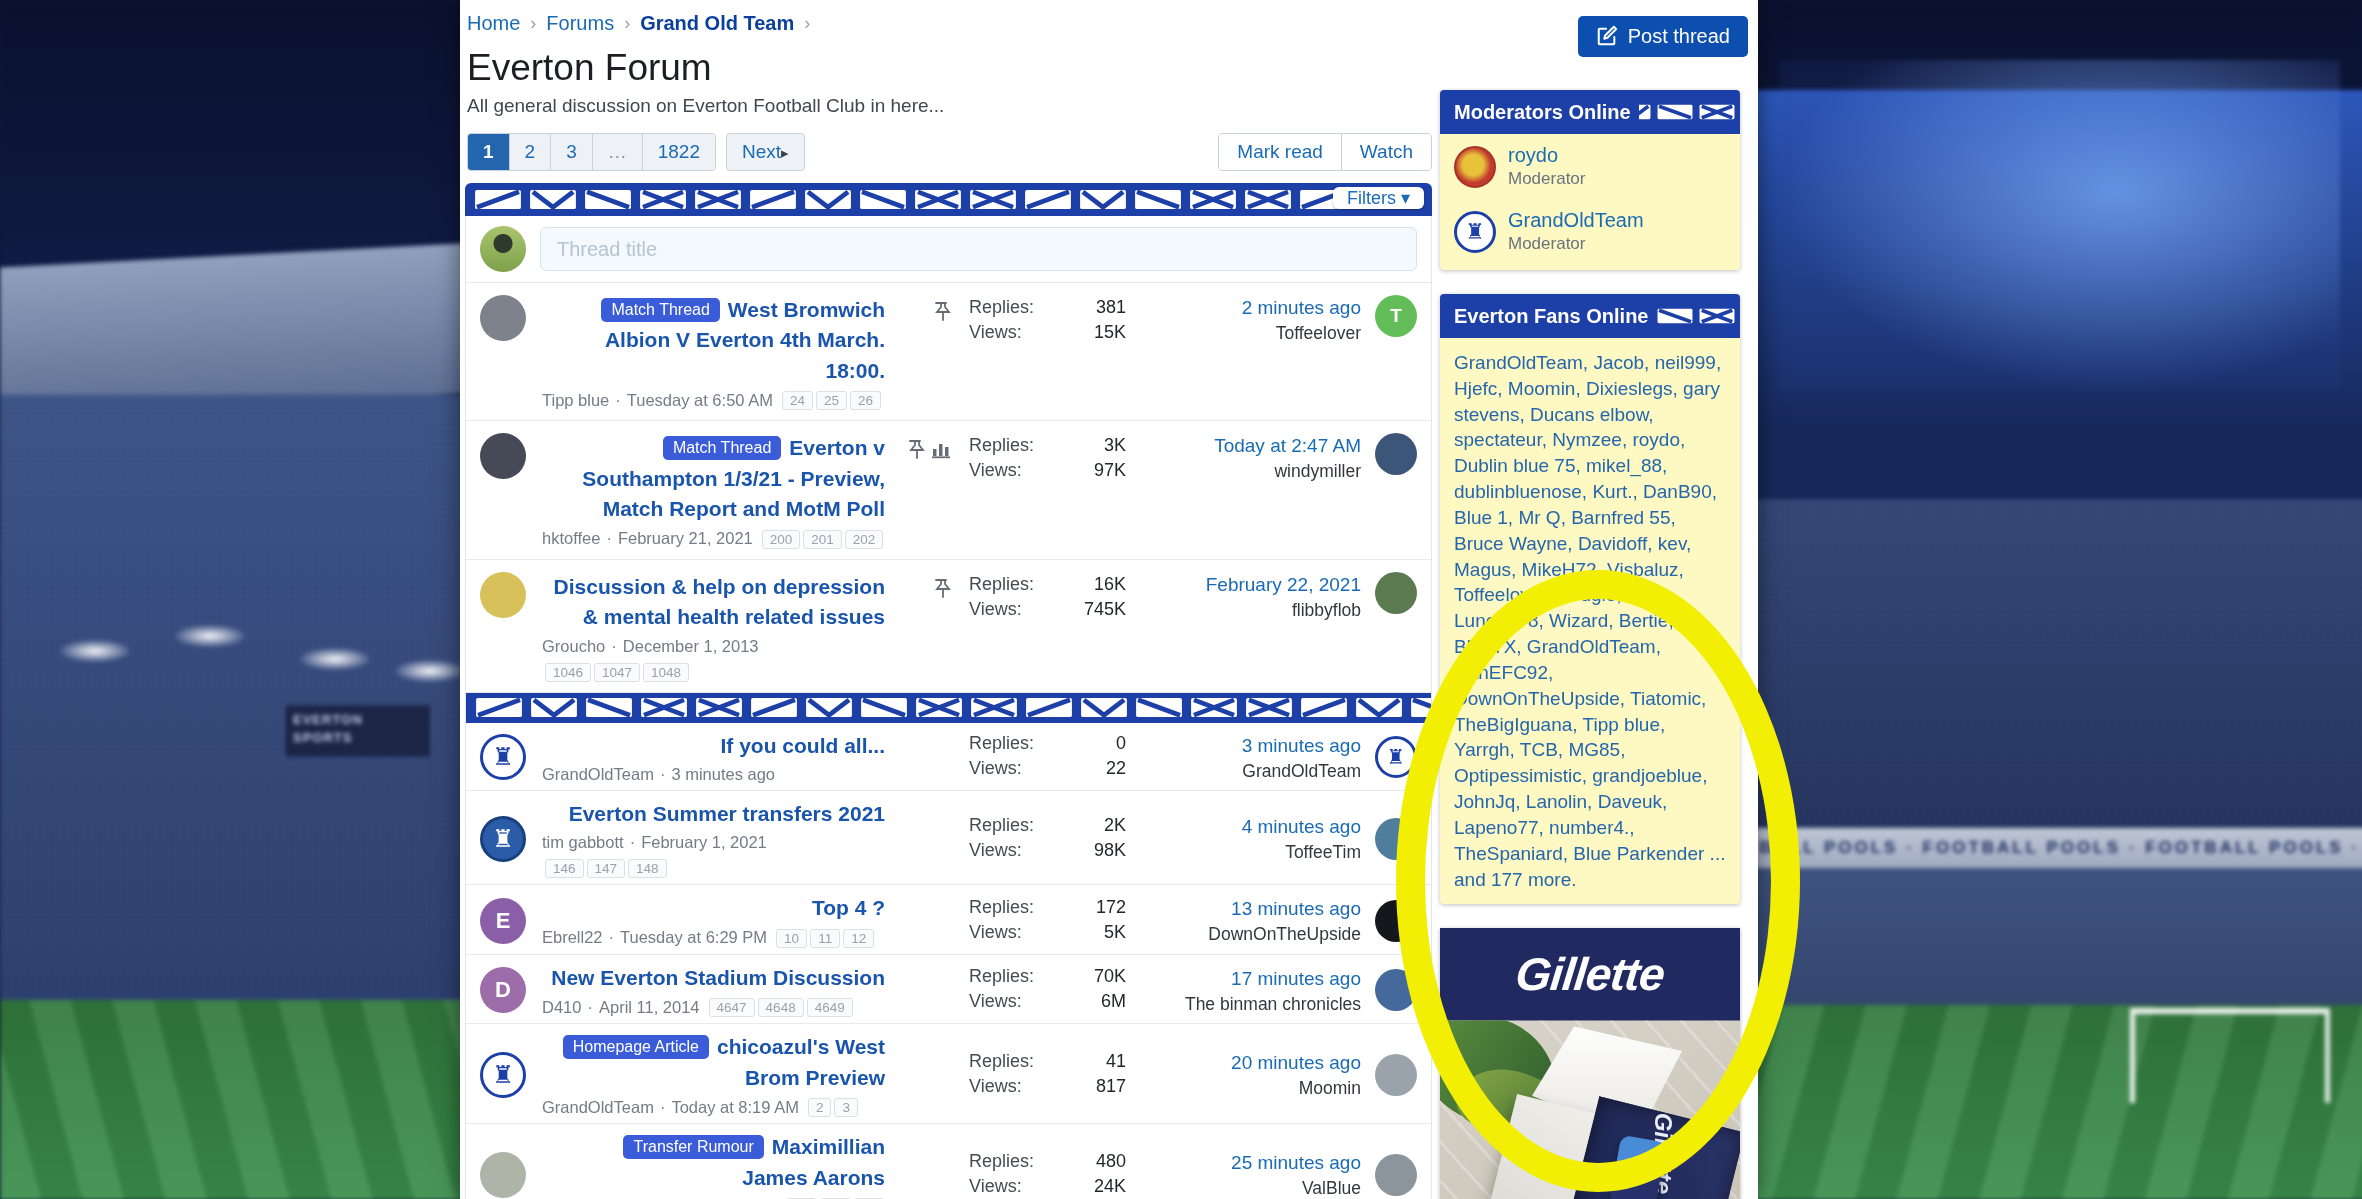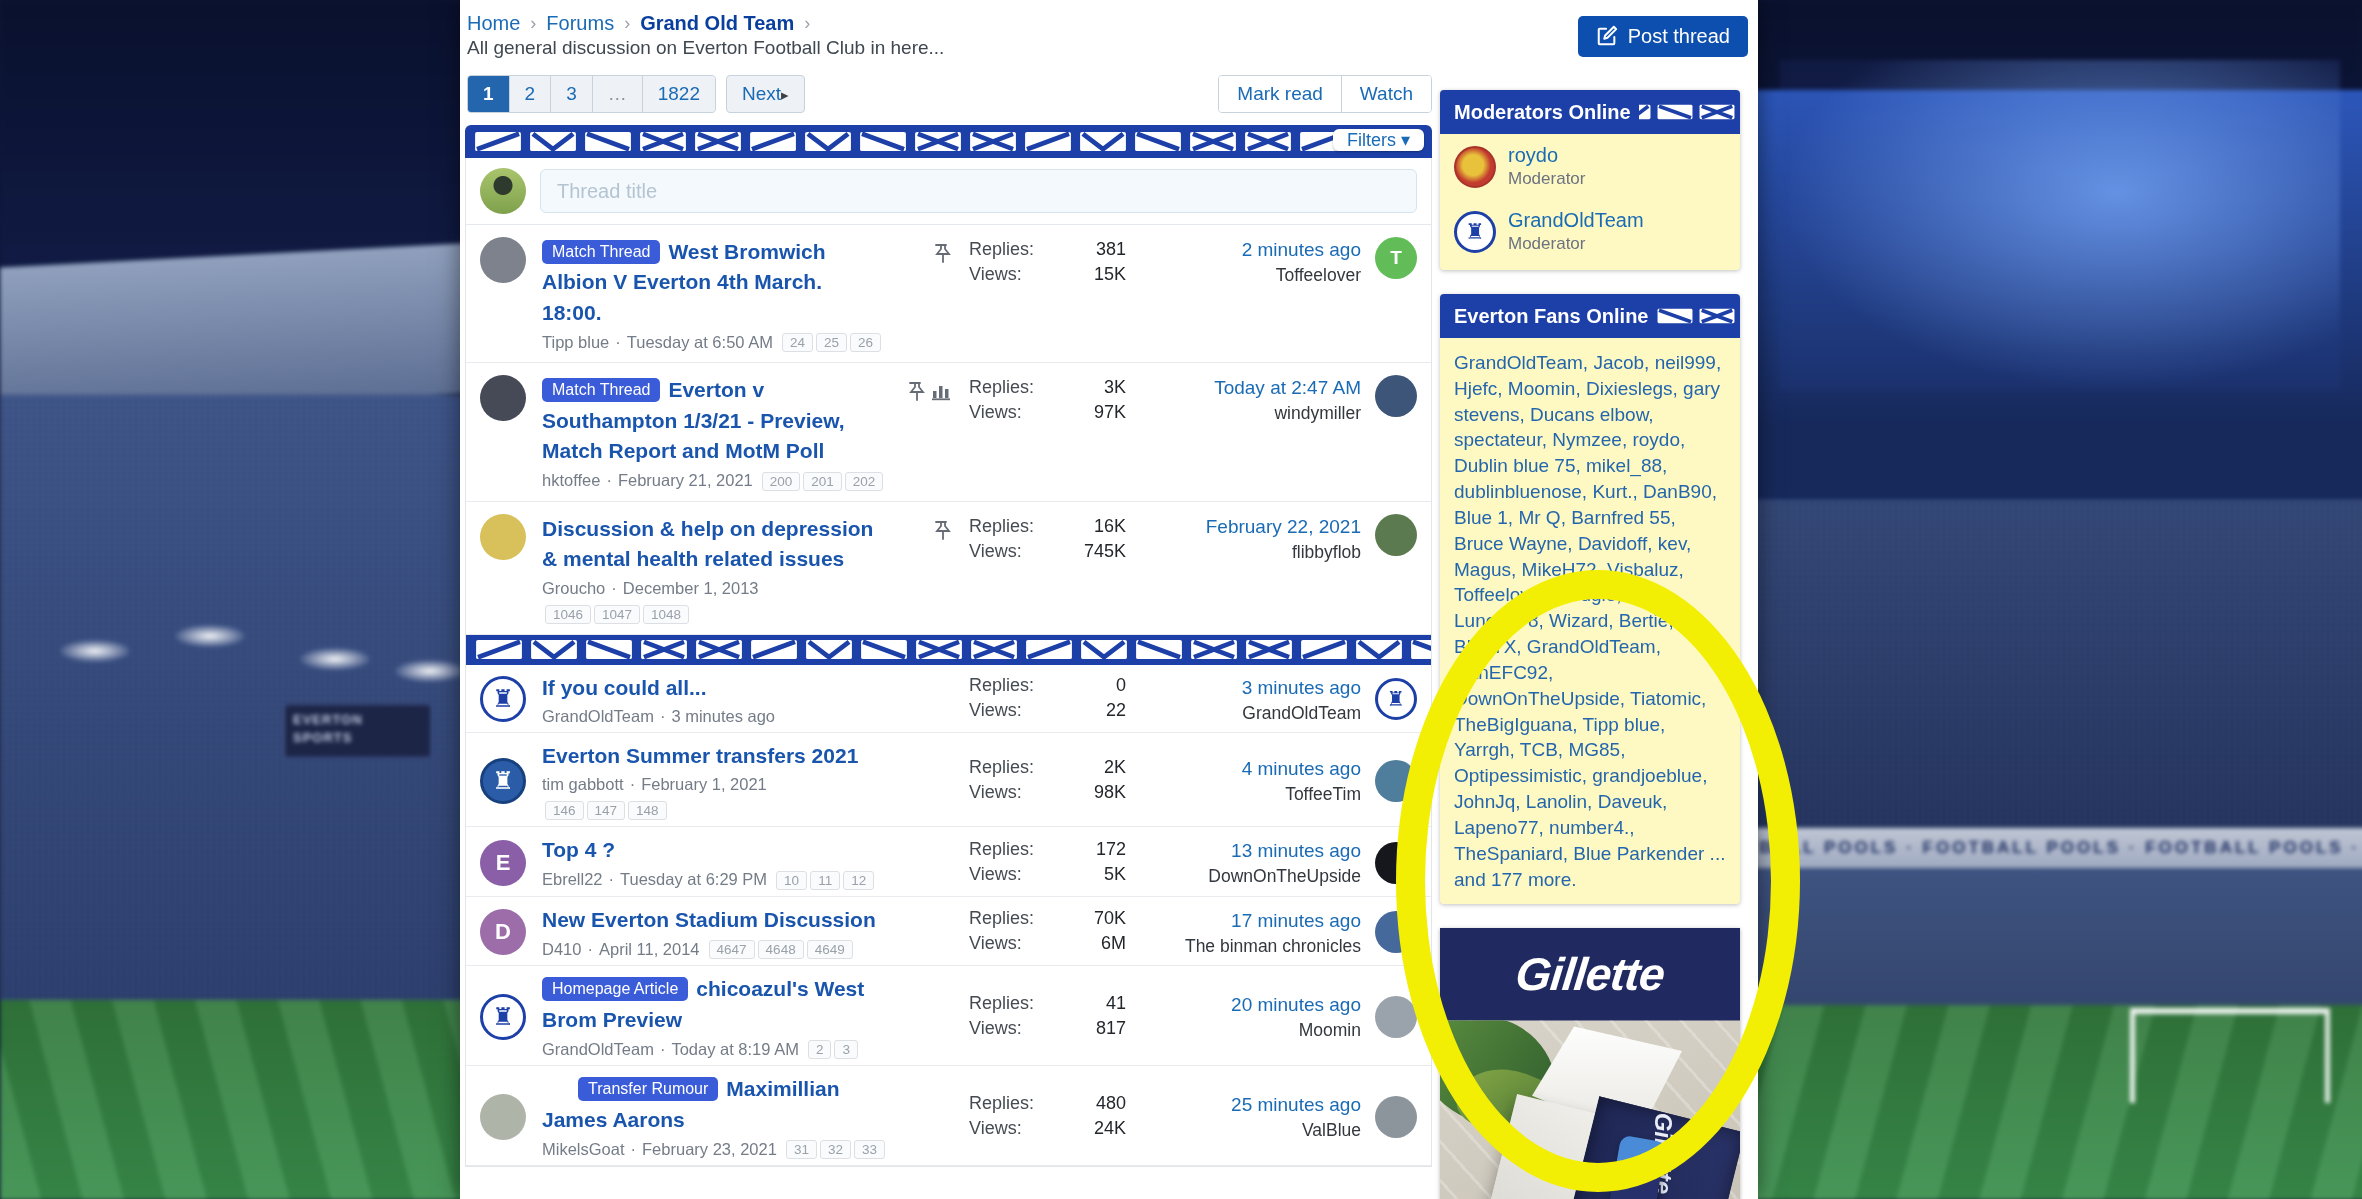--- a/index.html
+++ b/index.html
@@ -73,21 +73,21 @@
   .srch-av{width:46px;height:46px;border-radius:50%;background:radial-gradient(circle at 50% 38%,#2e3a2e 0 9px,rgba(0,0,0,0) 10px),linear-gradient(#a9c56d,#7fa14c);flex:0 0 auto;}
   .srch-input{flex:1;height:44px;background:#f3f9fd;border:1px solid #d6e4ef;border-radius:6px;font-size:20px;color:#333;padding:0 16px;}
   .srch-input::placeholder{color:#b4c4d1;}
 
   .row{display:flex;align-items:flex-start;padding:12px 14px 10px 14px;border-bottom:1px solid #e8eaee;background:#fff;}
   .row.compact{padding:8px 14px 6px 14px;min-height:58px;align-items:center;}
   .av{width:46px;height:46px;border-radius:50%;flex:0 0 auto;margin-right:16px;display:flex;align-items:center;justify-content:center;
       font-size:22px;color:#fff;font-weight:bold;overflow:hidden;cursor:pointer;}
   .av.crest{background:#fff;border:3px solid #1d3fa8;color:#1d3fa8;font-size:24px;}
   .av.crest.dark{background:#2b5ca8;border-color:#17407e;color:#fff;}
-  .rmain{flex:1;min-width:0;padding-right:10px;}
+  .rmain{flex:1;min-width:0;padding-right:10px;text-align:right;}
   .badge{display:inline-block;background:#3a5cd8;color:#fff;font-size:16px;border-radius:5px;padding:3px 10px;margin-right:8px;vertical-align:2px;cursor:pointer;}
   .rtitle{color:#1a55ad;font-weight:bold;font-size:21px;line-height:1.45;}
   .meta{margin-top:4px;font-size:16.5px;color:#747c87;display:flex;align-items:center;flex-wrap:wrap;gap:6px;}
   .meta a{color:#747c87;}
   .chip{display:inline-block;border:1px solid #dcdfe3;background:#fafbfc;color:#9aa1ab;border-radius:3px;font-size:13.5px;padding:1px 7px;margin-left:3px;cursor:pointer;}
   .flags{width:56px;display:flex;gap:6px;justify-content:flex-end;padding-top:6px;flex:0 0 auto;}
   .stats{width:175px;flex:0 0 auto;padding:2px 0 0 18px;}
   .stats .srow{display:flex;justify-content:space-between;margin-bottom:4px;}
   .slabel{color:#454b52;font-size:18px;}
   .sval{color:#23272c;font-size:18px;}
@@ -171,20 +171,21 @@
 
     <div class="crumbs">
       <a>Home</a>
         <span class="sep">›</span>
       <a>Forums</a>
         <span class="sep">›</span>
       <a class="bold">Grand Old Team</a>
         <span class="sep">›</span>
     </div>
 
+    <h1 class="page-title">Everton Forum</h1>
     <div class="page-sub">All general discussion on Everton Football Club in here...</div>
 
     <div class="toolrow">
       <div class="pgwrap">
         <div class="pager" id="pager">
             <div class="pg active">1</div>
             <div class="pg">2</div>
             <div class="pg">3</div>
             <div class="pg ellip">…</div>
             <div class="pg">1822</div>

